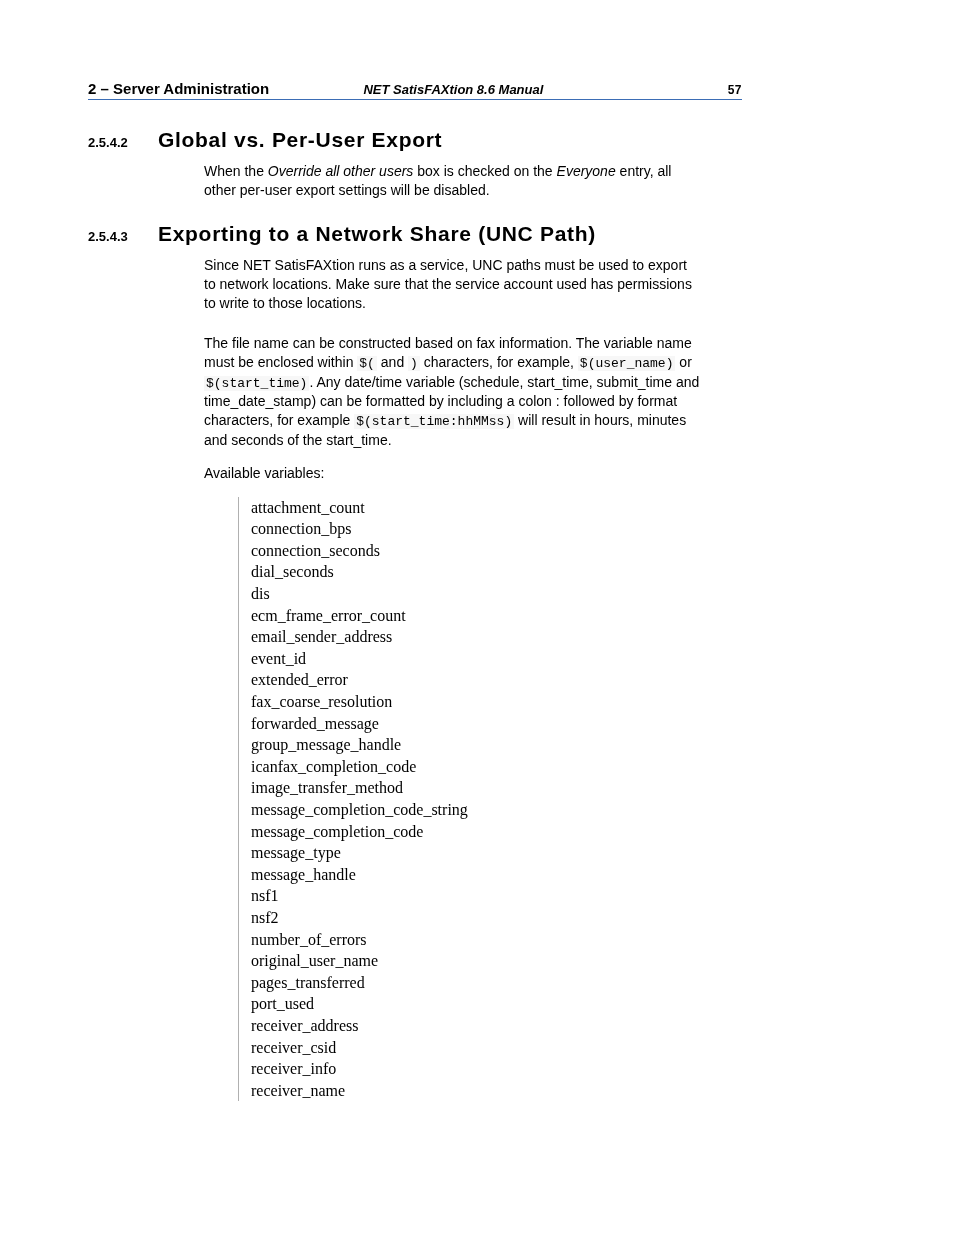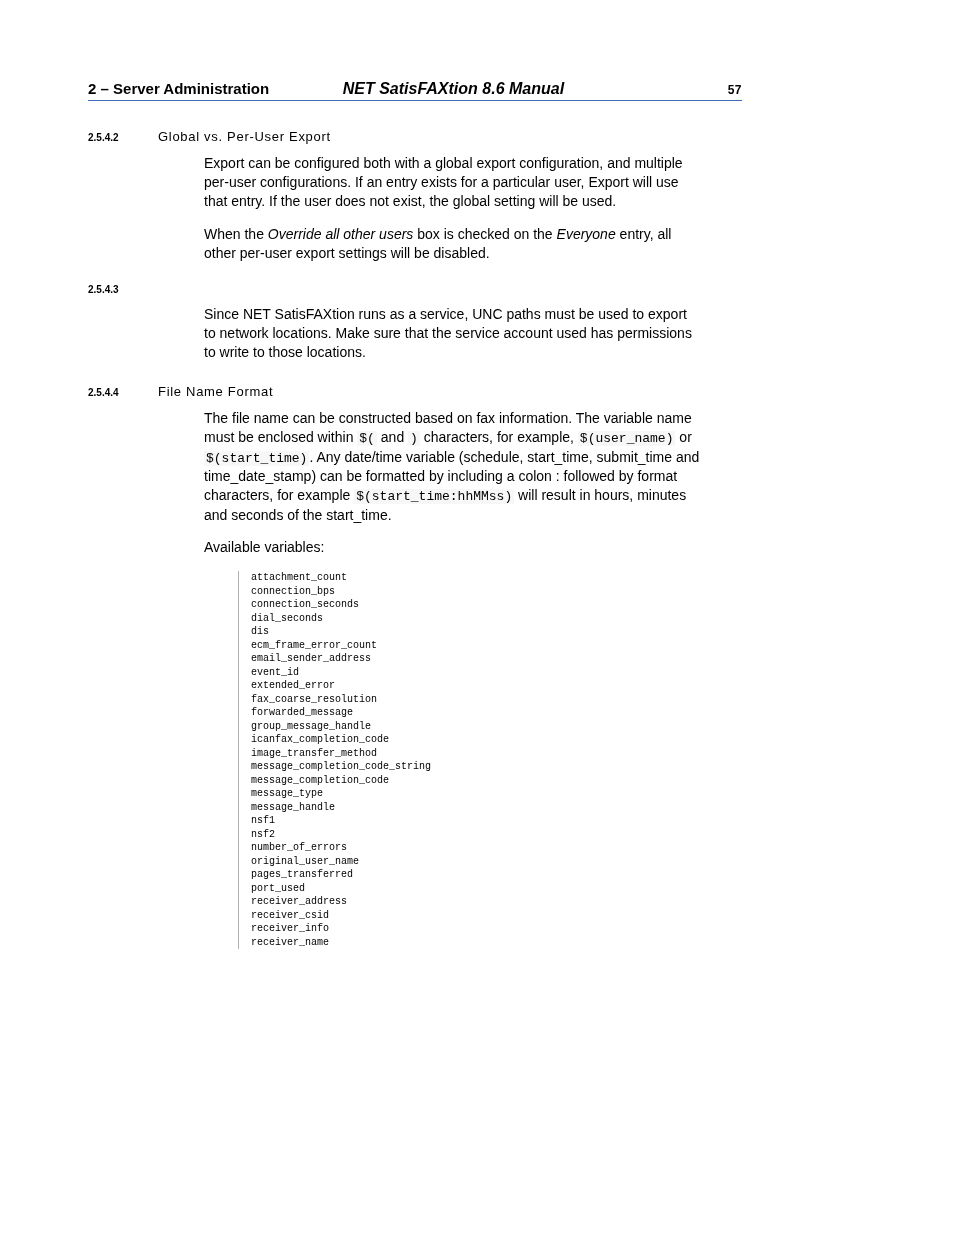--- a/index.html
+++ b/index.html
@@ -29,21 +29,21 @@
     font-size: 15px;
     color: #000;
     flex: 0 0 auto;
   }
   .header-center {
     flex: 1 1 auto;
     text-align: center;
     font-family: Verdana, Geneva, sans-serif;
     font-style: italic;
     font-weight: bold;
-    font-size: 16px;
+    font-size: 13px;
     color: #000;
     margin-left:-90px;
   }
   .header-right {
     flex: 0 0 auto;
     font-family: "Arial Black", Arial, sans-serif;
     font-weight: 900;
     font-size: 12px;
     letter-spacing: 0.5px;
   }
@@ -51,28 +51,28 @@
     margin-bottom: 22px;
   }
   .sec-head {
     display: flex;
     align-items: baseline;
     margin-bottom: 10px;
   }
   .sec-num {
     font-family: Verdana, Geneva, sans-serif;
     font-weight: bold;
-    font-size: 10px;
+    font-size: 13px;
     width: 70px;
     flex: 0 0 70px;
   }
   .sec-title {
     font-family: "Arial Black", Arial, sans-serif;
-    font-weight: 400;
-    font-size: 13px;
+    font-weight: 700;
+    font-size: 21px;
     letter-spacing: 0.7px;
   }
   .body-block {
     margin-left: 116px;
     margin-right: 40px;
   }
   .para {
     font-family: Verdana, Geneva, sans-serif;
     font-size: 14px;
     line-height: 1.35;
@@ -84,22 +84,22 @@
     font-size: 13px;
     background: #f7f7f7;
     padding: 0 2px;
   }
   .var-block {
     margin-left: 34px;
     border-left: 1px solid #b0b0b0;
     padding-left: 12px;
   }
   .var-item {
-    font-family: Liberation Mono, monospace;
-    font-size: 10px;
+    font-family: Liberation Serif, serif;
+    font-size: 16px;
     line-height: 1.35;
   }
 </style>
 </head>
 <body>
 
 <div class="page">
 
   <div class="header-row">
     <div class="header-left">
@@ -108,41 +108,37 @@
     <div class="header-center">NET SatisFAXtion 8.6 Manual</div>
     <div class="header-right">57</div>
   </div>
 
   <div class="section">
     <div class="sec-head">
       <div class="sec-num">2.5.4.2</div>
       <div class="sec-title">Global vs. Per-User Export</div>
     </div>
     <div class="body-block">
-      <div class="para">Export can be configured both with a global export configuration, and multiple per-user configurations. If an entry exists for a particular user, Export will use that entry. If the user does not exist, the global setting will be used.</div>
       <div class="para">
         <span>When the </span><span class="ital">Override all other users</span><span> box is checked on the </span><span class="ital">Everyone</span><span> entry, all other per-user export settings will be disabled.</span>
       </div>
     </div>
   </div>
 
   <div class="section">
     <div class="sec-head">
       <div class="sec-num">2.5.4.3</div>
+      <div class="sec-title">Exporting to a Network Share (UNC Path)</div>
     </div>
     <div class="body-block">
       <div class="para">Since NET SatisFAXtion runs as a service, UNC paths must be used to export to network locations. Make sure that the service account used has permissions to write to those locations.</div>
     </div>
   </div>
 
   <div class="section">
-    <div class="sec-head">
-      <div class="sec-num">2.5.4.4</div>
-      <div class="sec-title">File Name Format</div>
-    </div>
     <div class="body-block">
       <div class="para">
         <span>The file name can be constructed based on fax information. The variable name must be enclosed within </span><span class="mono">$(</span><span> and </span><span class="mono">)</span><span> characters, for example, </span><span class="mono">$(user_name)</span><span> or </span><span class="mono">$(start_time)</span><span>. Any date/time variable (schedule, start_time, submit_time and time_date_stamp) can be formatted by including a colon : followed by format characters, for example </span><span class="mono">$(start_time:hhMMss)</span><span> will result in hours, minutes and seconds of the start_time.</span>
       </div>
       <div class="para">Available variables:</div>
       <div class="var-block" id="var-list">
           <div class="var-item">attachment_count</div>
           <div class="var-item">connection_bps</div>
           <div class="var-item">connection_seconds</div>
           <div class="var-item">dial_seconds</div>

